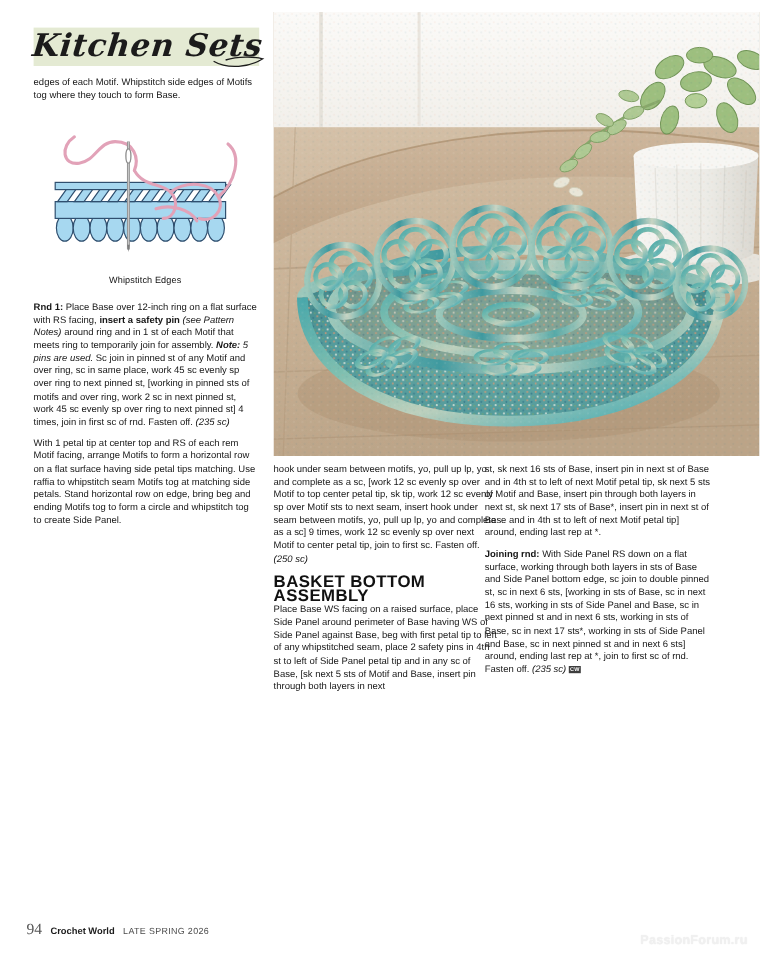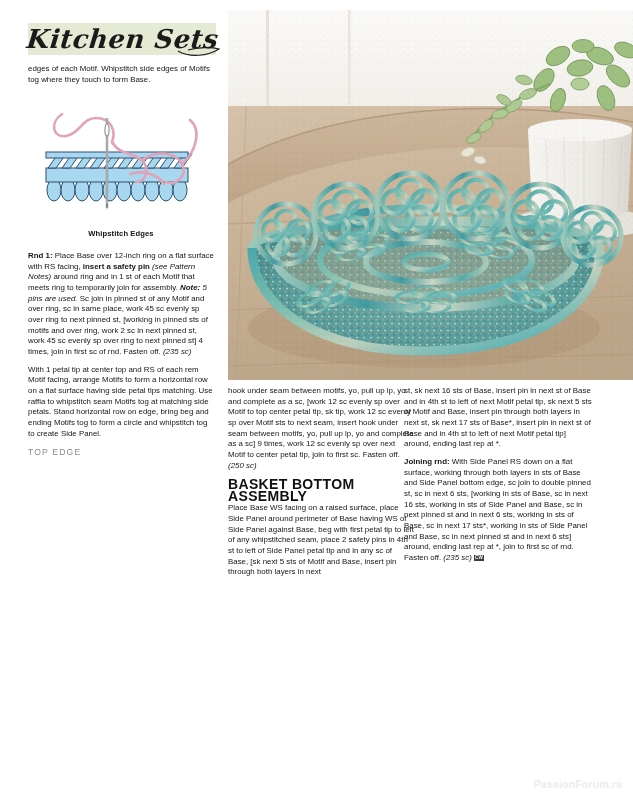--- a/index.html
+++ b/index.html
@@ -131,21 +131,21 @@
     height: 112px;
   }
   .illus-caption {
     position: absolute;
     left: 28px;
     top: 229px;
     width: 186px;
     text-align: center;
     font-family: "Liberation Sans", sans-serif;
     font-size: 7.6px;
-    font-weight: 700;
+    font-weight: 400;
     color: #111111;
     letter-spacing: 0.1px;
   }
 
   
   .footer {
     position: absolute;
     left: 22px;
     top: 766px;
     height: 16px;
@@ -466,21 +466,20 @@
   <div class="col col-1b">
     <p>
       <span class="b">Rnd 1:</span><span> Place Base over 12-inch ring on a flat surface with RS facing, </span><span class="b">insert a safety pin</span><span class="i"> (see Pattern Notes)</span><span> around ring and in 1 st of each Motif that meets ring to temporarily join for assembly. </span><span class="bi">Note:</span><span class="i"> 5 pins are used.</span><span> Sc join in pinned st of any Motif and over ring, sc in same place, work 45 sc evenly sp over ring to next pinned st, [working in pinned sts of motifs and over ring, work 2 sc in next pinned st, work 45 sc evenly sp over ring to next pinned st] 4 times, join in first sc of rnd. Fasten off. </span><span class="i">(235 sc)</span>
     </p>
 
     <p>
       <span>With 1 petal tip at center top and RS of each rem Motif facing, arrange Motifs to form a horizontal row on a flat surface having side petal tips matching. Use raffia to whipstitch seam Motifs tog at matching side petals. Stand horizontal row on edge, bring beg and ending Motifs tog to form a circle and whipstitch tog to create Side Panel.</span>
     </p>
 
     <p>
-      <span class="sec-head">TOP EDGE</span>
     </p>
   </div>
 
   <div class="col col-2">
     <p>
       <span>hook under seam between motifs, yo, pull up lp, yo and complete as a sc, [work 12 sc evenly sp over Motif to top center petal tip, sk tip, work 12 sc evenly sp over Motif sts to next seam, insert hook under seam between motifs, yo, pull up lp, yo and complete as a sc] 9 times, work 12 sc evenly sp over next Motif to center petal tip, join to first sc. Fasten off. </span><span class="i">(250 sc)</span>
     </p>
     <p>
       <span class="sec-head-dark">BASKET BOTTOM ASSEMBLY</span>
       <span>Place Base WS facing on a raised surface, place Side Panel around perimeter of Base having WS of Side Panel against Base, beg with first petal tip to left of any whipstitched seam, place 2 safety pins in 4th st to left of Side Panel petal tip and in any sc of Base, [sk next 5 sts of Motif and Base, insert pin through both layers in next</span>
@@ -489,16 +488,21 @@
 
   <div class="col col-3">
     <p>
       <span>st, sk next 16 sts of Base, insert pin in next st of Base and in 4th st to left of next Motif petal tip, sk next 5 sts of Motif and Base, insert pin through both layers in next st, sk next 17 sts of Base*, insert pin in next st of Base and in 4th st to left of next Motif petal tip] around, ending last rep at *.</span>
     </p>
     <p>
       <span class="b">Joining rnd:</span><span> With Side Panel RS down on a flat surface, working through both layers in sts of Base and Side Panel bottom edge, sc join to double pinned st, sc in next 6 sts, [working in sts of Base, sc in next 16 sts, working in sts of Side Panel and Base, sc in next pinned st and in next 6 sts, working in sts of Base, sc in next 17 sts*, working in sts of Side Panel and Base, sc in next pinned st and in next 6 sts] around, ending last rep at *, join to first sc of rnd. Fasten off. </span><span class="i">(235 sc)</span><span class="cw-mark">CW</span>
     </p>
   </div>
 
+  <div class="footer">
+    <span class="footer-page">94</span>
+    <span class="footer-mag">Crochet World</span>
+    <span class="footer-issue">LATE SPRING 2026</span>
+  </div>
 
   <div class="watermark">PassionForum.ru</div>
 
 </div>
 
 </body></html>

